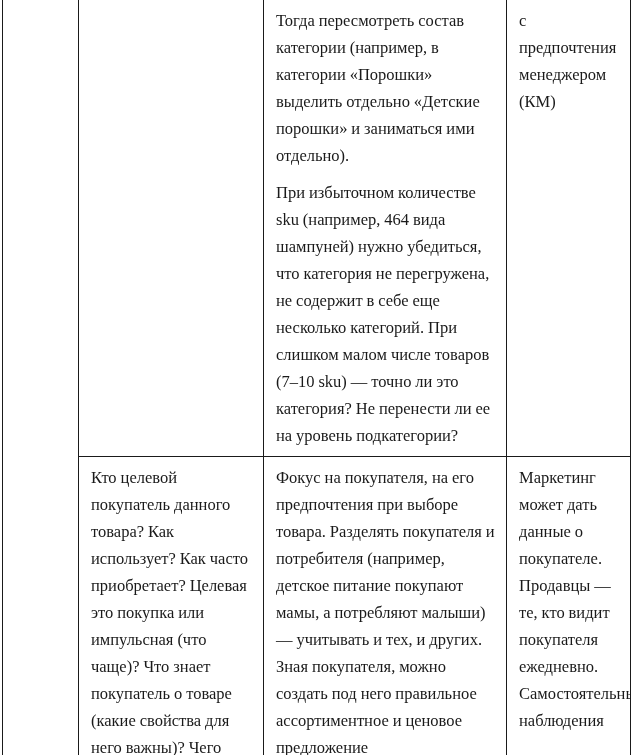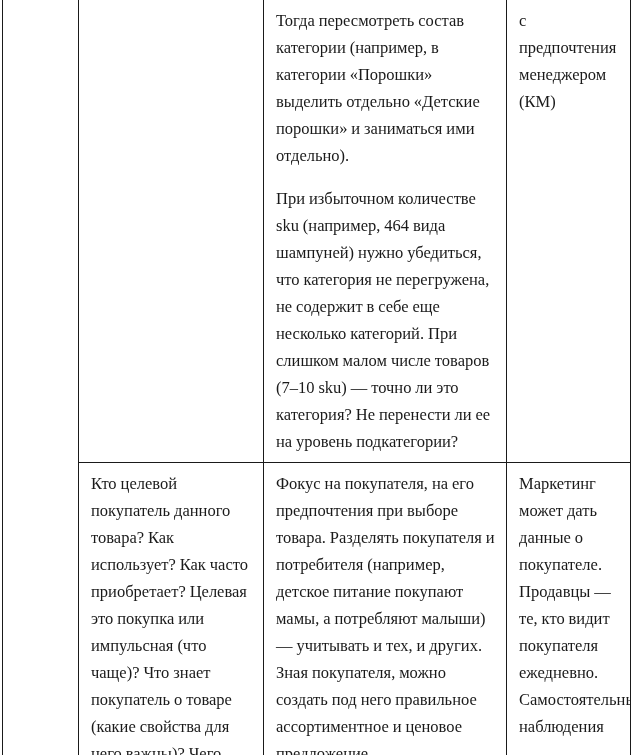--- a/index.html
+++ b/index.html
@@ -56,21 +56,21 @@
   }
 
   
   tr.row-continued > td { border-top: none; }
 
   .col-q   { width: 185px; }
   .col-a   { width: 243px; }
   .col-src { width: 124px; }
 
   .para { margin: 0; }
-  .para + .para { margin-top: 16px; }
+  .para + .para { margin-top: 10px; }
 
   
   .empty-cell { padding: 0; }
 
   
   .r1 { height: 355px; font-family: Liberation Serif, serif; }
   .r2 { height: 318px; }
 </style>
 </head>
 <body>

